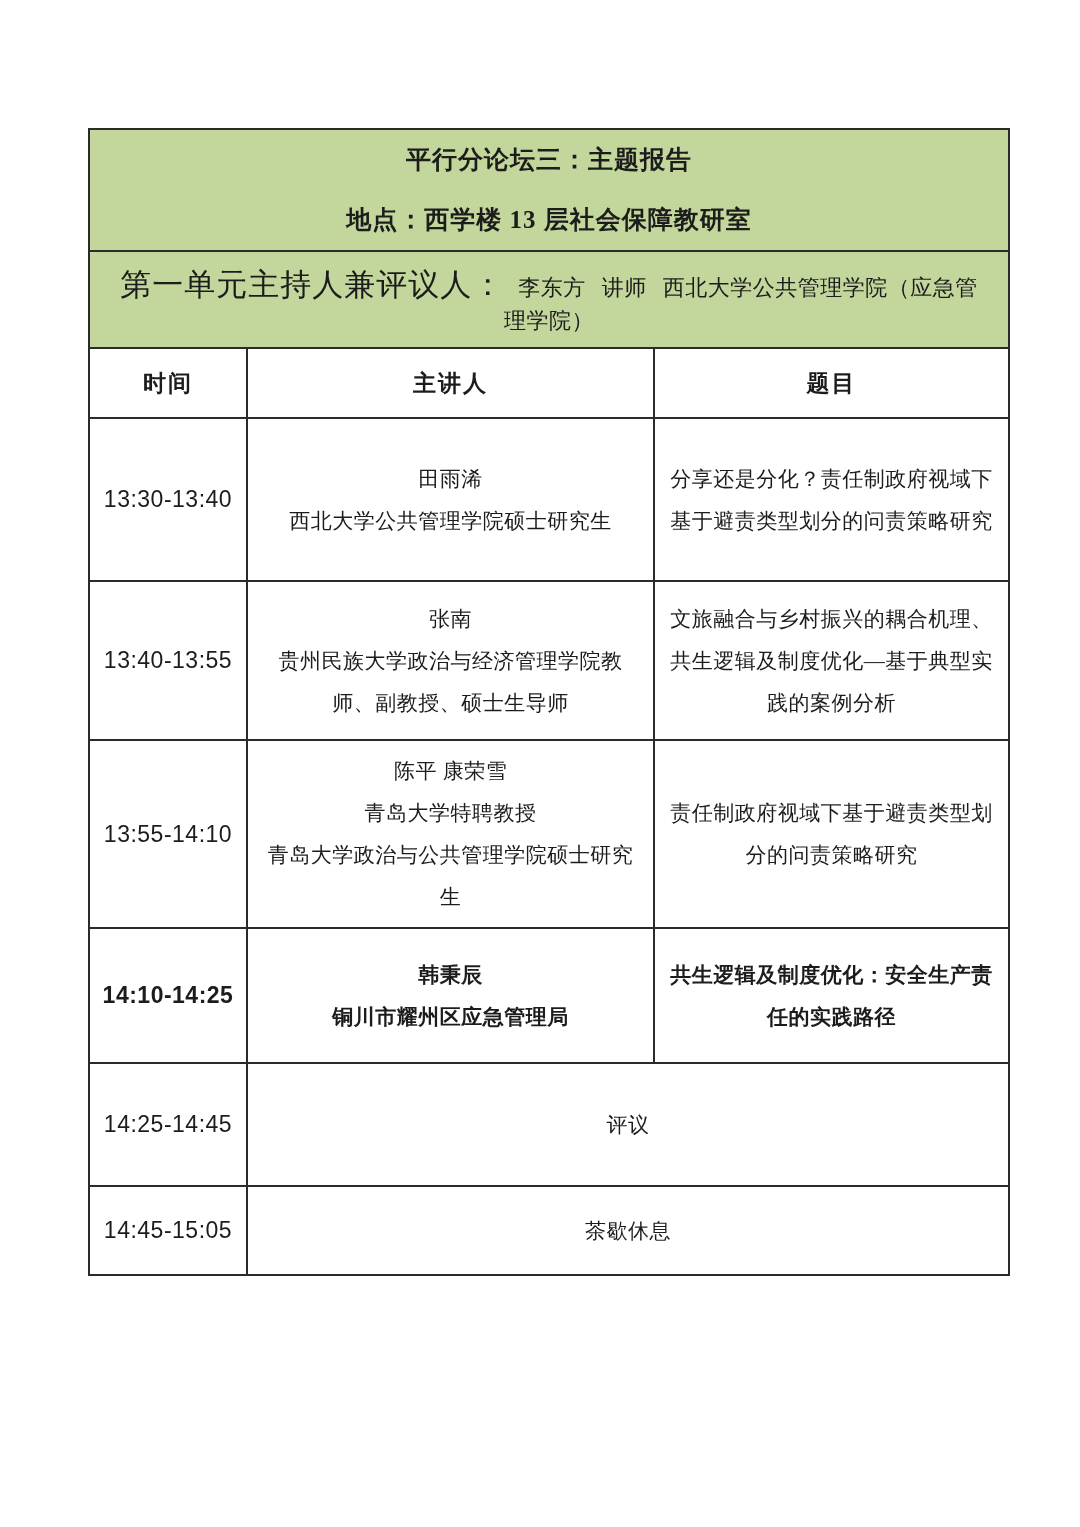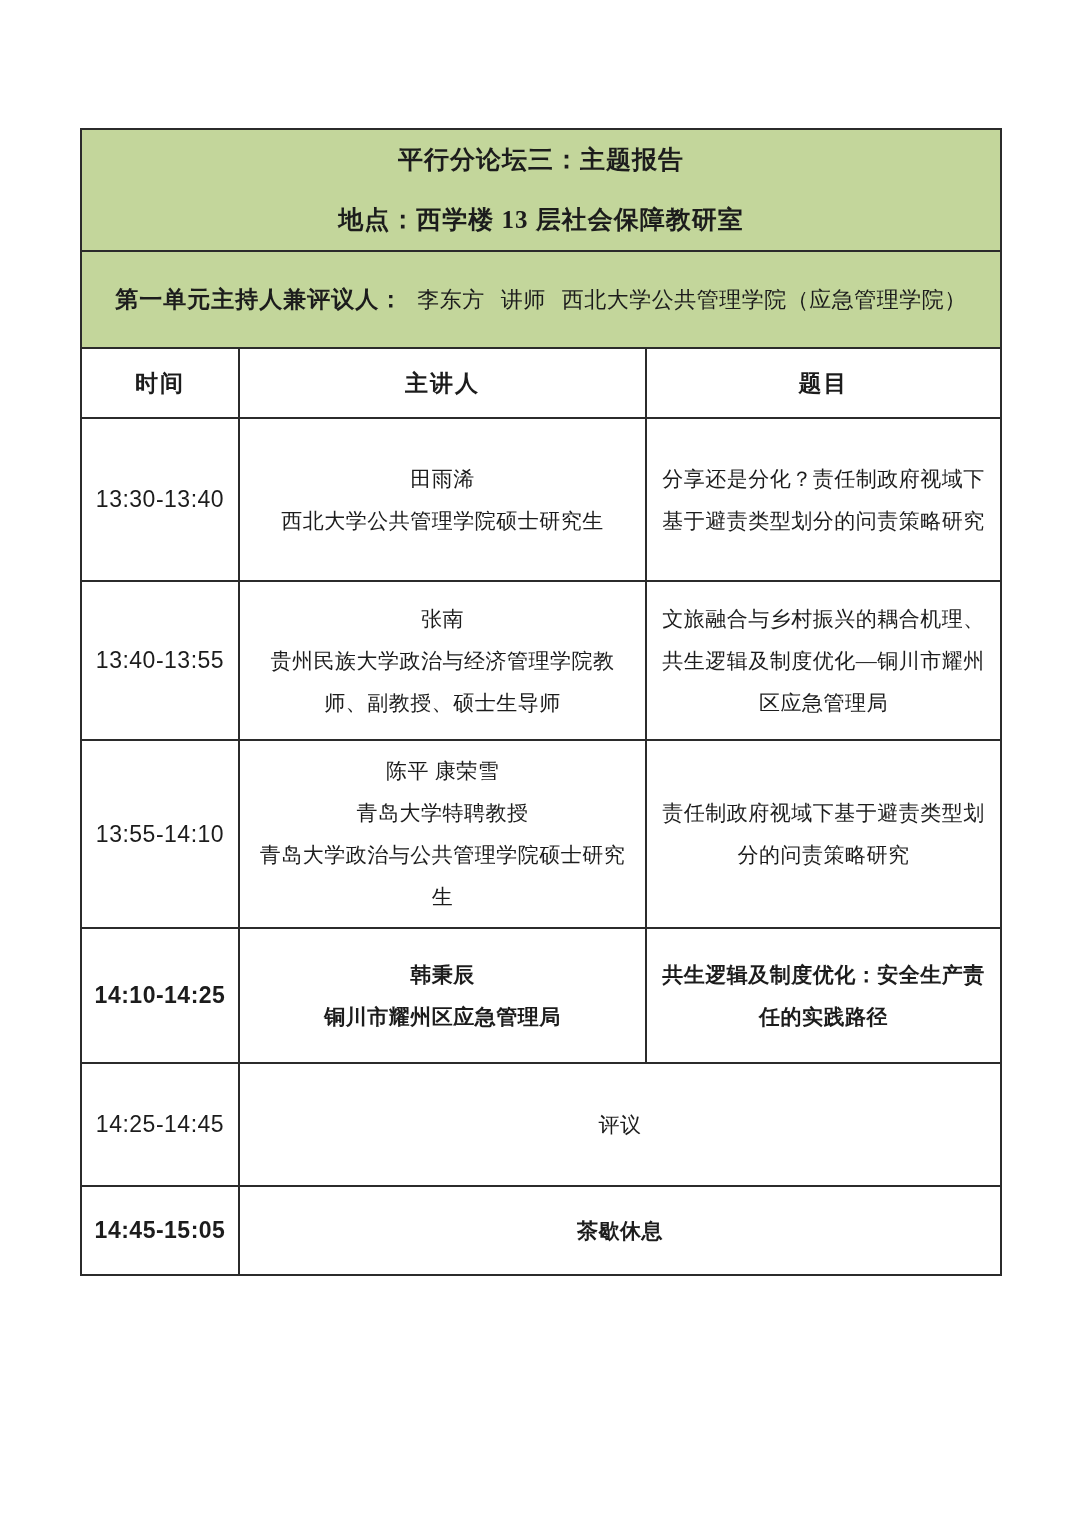--- a/index.html
+++ b/index.html
@@ -12,21 +12,21 @@
     position: relative;
   }
   .page {
     width: 1080px;
     height: 1527px;
     background: #ffffff;
     position: relative;
   }
   table.schedule {
     position: absolute;
-    left: 80px;
+    left: 88px;
     top: 128px;
     width: 920px;
     border-collapse: collapse;
     table-layout: fixed;
   }
   table.schedule td {
     border: 2px solid #2b2b2b;
     text-align: center;
     vertical-align: middle;
     padding: 0 12px;
@@ -41,22 +41,22 @@
   tr.green-row td { background: #c3d69b; }
   tr.banner td { height: 120px; padding: 0 20px; }
   .banner-line {
     font-weight: bold;
     font-size: 25px;
     line-height: 60px;
     letter-spacing: 1px;
   }
   tr.host-row td { height: 97px; padding: 0 30px; }
   .host-label {
-    font-weight: bold;
-    font-size: 23px;
+    font-weight: normal;
+    font-size: 31px;
     letter-spacing: 1px;
   }
   .host-value {
     font-size: 22px;
     margin-left: 14px;
     word-spacing: 10px;
     letter-spacing: 0.5px;
   }
 
   
@@ -81,21 +81,21 @@
     font-size: 21px;
     line-height: 42px;
     letter-spacing: 0.5px;
   }
   td.topic-cell { padding: 0 13px; }
   tr.row-1 { height: 163px; }
   tr.row-2 { height: 159px; }
   tr.row-3 { height: 188px; }
   tr.row-4 { height: 135px; font-weight: bold; }
   tr.row-5 { height: 123px; }
-  tr.row-6 { height: 89px; font-weight: bold; }
+  tr.row-6 { height: 89px; }
 </style>
 </head>
 <body>
 
 <div class="page">
   <table class="schedule">
     <colgroup>
       <col class="c-time">
       <col class="c-speaker">
       <col class="c-topic">
@@ -129,21 +129,21 @@
         </td>
         <td class="topic-cell">分享还是分化？责任制政府视域下基于避责类型划分的问责策略研究</td>
       </tr>
 
       <tr class="row-2">
         <td class="time-cell">13:40-13:55</td>
         <td class="speaker-cell">
           <div class="sp-line">张南</div>
           <div class="sp-line">贵州民族大学政治与经济管理学院教师、副教授、硕士生导师</div>
         </td>
-        <td class="topic-cell">文旅融合与乡村振兴的耦合机理、共生逻辑及制度优化—铜川市耀州区应急管理局</td>
+        <td class="topic-cell">文旅融合与乡村振兴的耦合机理、共生逻辑及制度优化—基于典型实践的案例分析</td>
       </tr>
 
       <tr class="row-3">
         <td class="time-cell">13:55-14:10</td>
         <td class="speaker-cell">
           <div class="sp-line">陈平 康荣雪</div>
           <div class="sp-line">青岛大学特聘教授</div>
           <div class="sp-line">青岛大学政治与公共管理学院硕士研究生</div>
         </td>
         <td class="topic-cell">责任制政府视域下基于避责类型划分的问责策略研究</td>

